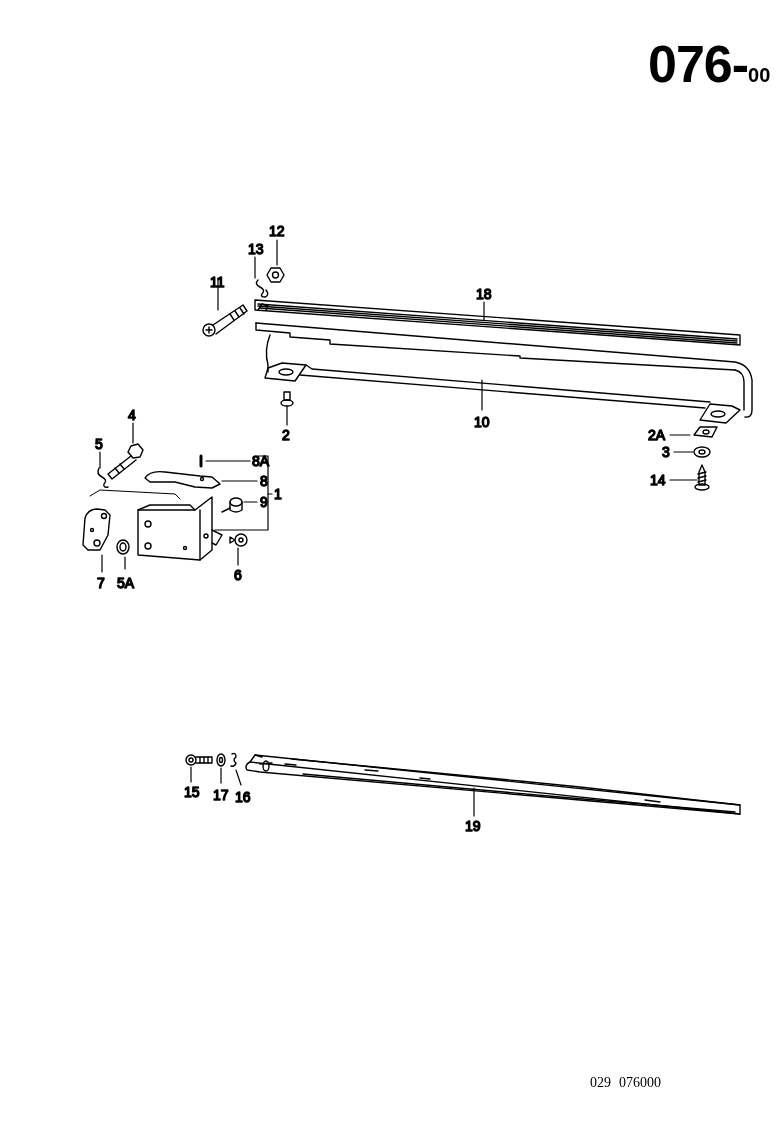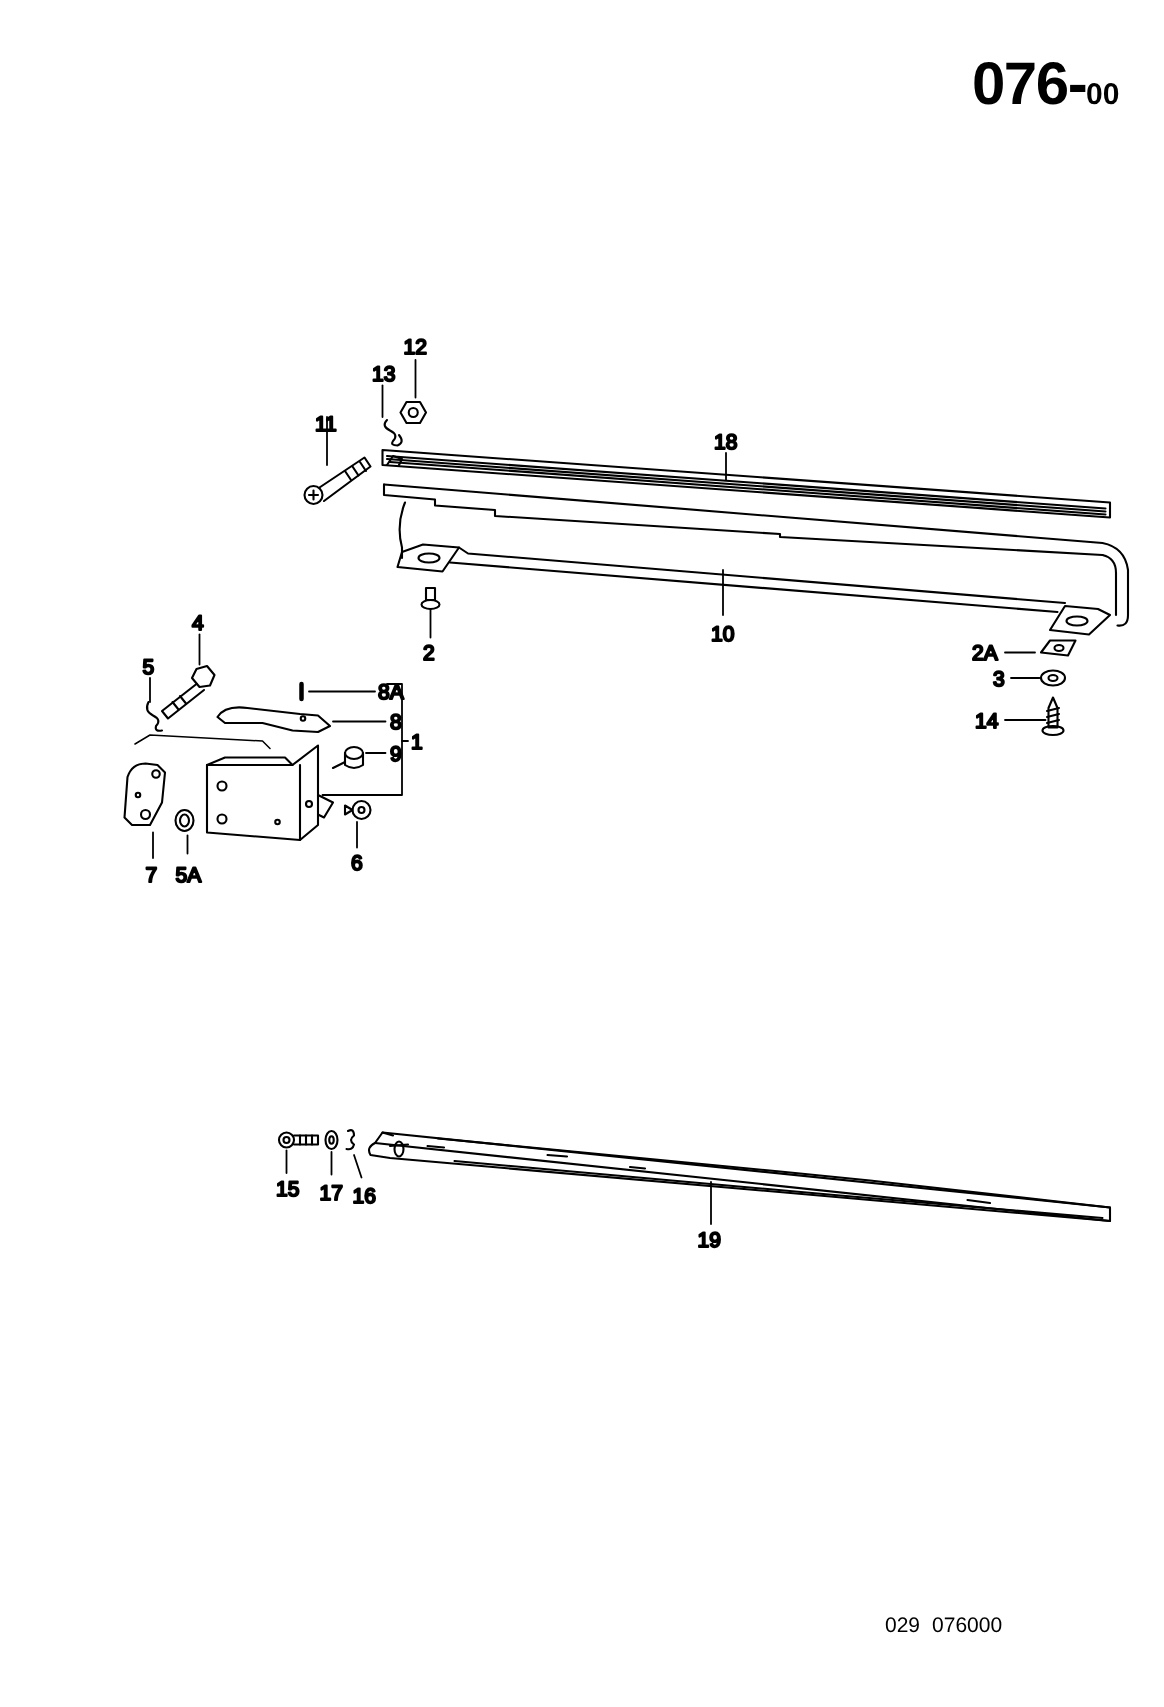--- a/index.html
+++ b/index.html
@@ -1,23 +1,23 @@
 <!DOCTYPE html>
 <html><head>
 <meta charset="utf-8">
 <style>
   html, body { margin: 0; padding: 0; background: #ffffff; }
   body { width: 776px; height: 1138px; position: relative; overflow: hidden;
          font-family: "Liberation Sans", sans-serif; color: #000; }
   .page-code { position: absolute; left: 648px; top: 34px; font-weight: bold;
                font-family: "Liberation Sans", sans-serif; }
-  .page-code .main { font-size: 40px; letter-spacing: -1px; }
+  .page-code .main { font-size: 52px; letter-spacing: -1px; }
   .page-code .suffix { font-size: 20px; margin-left: 0; }
   .footer-code { position: absolute; left: 590px; top: 1075px; font-size: 14px;
-                 font-family: Liberation Sans, sans-serif; }
+                 font-family: Liberation Serif, serif; }
   .footer-code span + span { margin-left: 8px; }
   svg.diagram { position: absolute; left: 0; top: 0; }
   .lbl { font-family: "Liberation Sans", sans-serif; font-size: 14px; fill: #000; }
 </style>
 </head>
 <body>
 
 <div class="page-code">
   <span class="main">076</span><span class="main">-</span><span class="suffix">00</span>
 </div>

